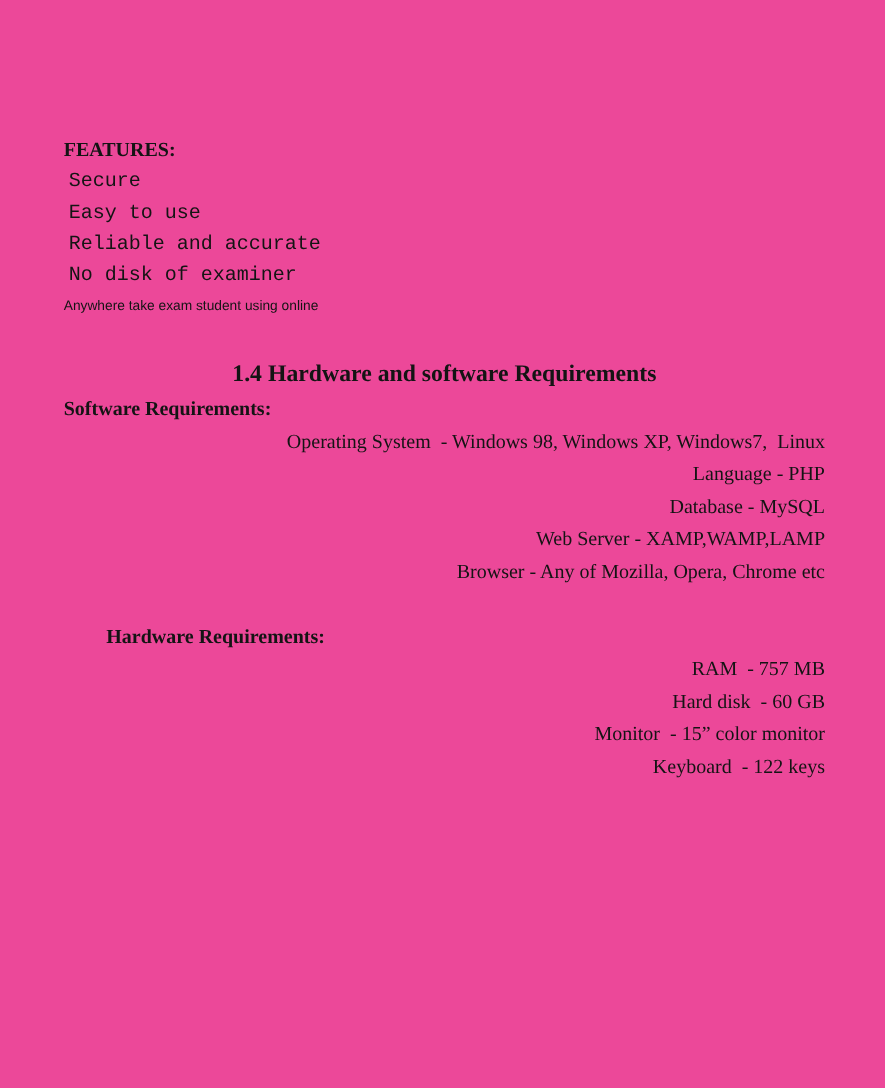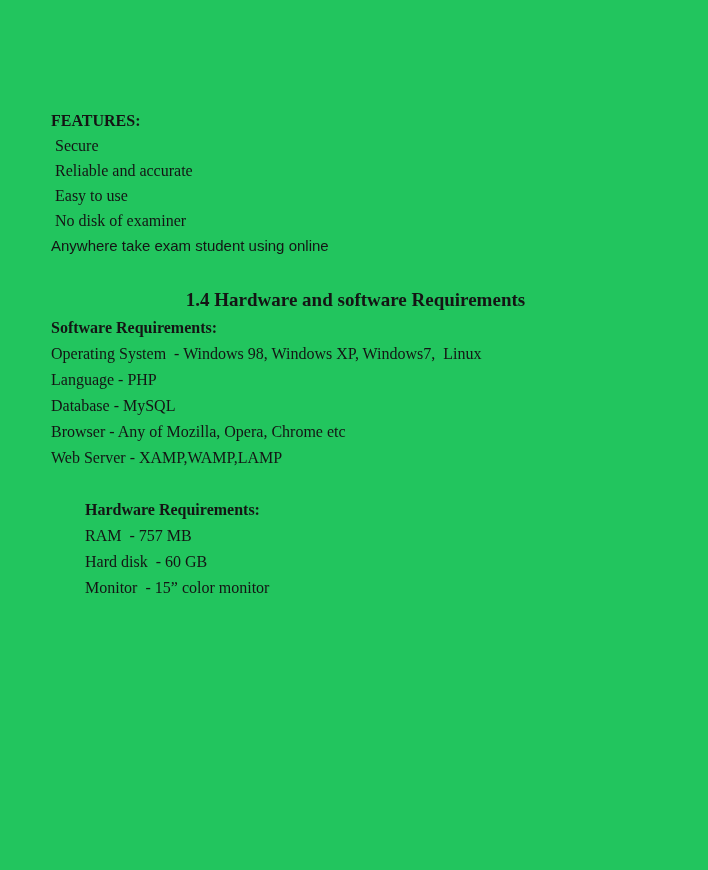--- a/index.html
+++ b/index.html
@@ -4,94 +4,97 @@
 <style>
   html, body {
     margin: 0;
     padding: 0;
     background: #ffffff;
   }
   .page {
     position: relative;
     width: 708px;
     height: 870px;
-    background: #22c55e;
+    background: #ec4899;
     overflow: hidden;
     color: #141414;
     box-sizing: border-box;
     padding: 108px 48px 0 51px;
   }
   .serif {
     font-family: "Liberation Serif", "DejaVu Serif", serif;
   }
   .sans {
     font-family: "Liberation Sans", "DejaVu Sans", sans-serif;
   }
   .line {
     font-size: 16px;
     line-height: 25px;
     white-space: pre-wrap;
   }
   .features .line.body {
     padding-left: 4px; 
+    font-family: Liberation Mono, monospace;
   }
   .bold-heading {
     font-size: 16px;
     font-weight: bold;
     line-height: 25px;
   }
   .sans-line {
-    font-size: 15px;
+    font-size: 11px;
     line-height: 25px;
     white-space: pre-wrap;
   }
   .section-title {
     font-family: "Liberation Serif", "DejaVu Serif", serif;
     font-size: 19px;
     font-weight: bold;
     line-height: 30px;
     margin: 27px 0 0 0;
     text-align: center;
   }
   .req-block .line {
     line-height: 26px;
+    text-align: right;
   }
   .req-block .bold-heading {
     line-height: 26px;
   }
   .hardware-block {
     margin-top: 26px;
     margin-left: 34px;
   }
 </style>
 </head>
 <body>
 
 <div class="page">
 
   <div class="features">
     <div class="serif bold-heading">FEATURES:</div>
     <div class="serif line body">Secure</div>
+    <div class="serif line body">Easy to use</div>
     <div class="serif line body">Reliable and accurate</div>
-    <div class="serif line body">Easy to use</div>
     <div class="serif line body">No disk of examiner</div>
     <div class="sans sans-line">Anywhere take exam student using online</div>
   </div>
 
   <h1 class="section-title">1.4 Hardware and software Requirements</h1>
 
   <div class="req-block software-block">
     <div class="serif bold-heading">Software Requirements:</div>
     <div class="serif line">Operating System  - Windows 98, Windows XP, Windows7,  Linux</div>
     <div class="serif line">Language - PHP</div>
     <div class="serif line">Database - MySQL</div>
+    <div class="serif line">Web Server - XAMP,WAMP,LAMP</div>
     <div class="serif line">Browser - Any of Mozilla, Opera, Chrome etc</div>
-    <div class="serif line">Web Server - XAMP,WAMP,LAMP</div>
   </div>
 
   <div class="req-block hardware-block">
     <div class="serif bold-heading">Hardware Requirements:</div>
     <div class="serif line">RAM  - 757 MB</div>
     <div class="serif line">Hard disk  - 60 GB</div>
     <div class="serif line">Monitor  - 15” color monitor</div>
+    <div class="serif line">Keyboard  - 122 keys</div>
   </div>
 
 </div>
 
 </body></html>

